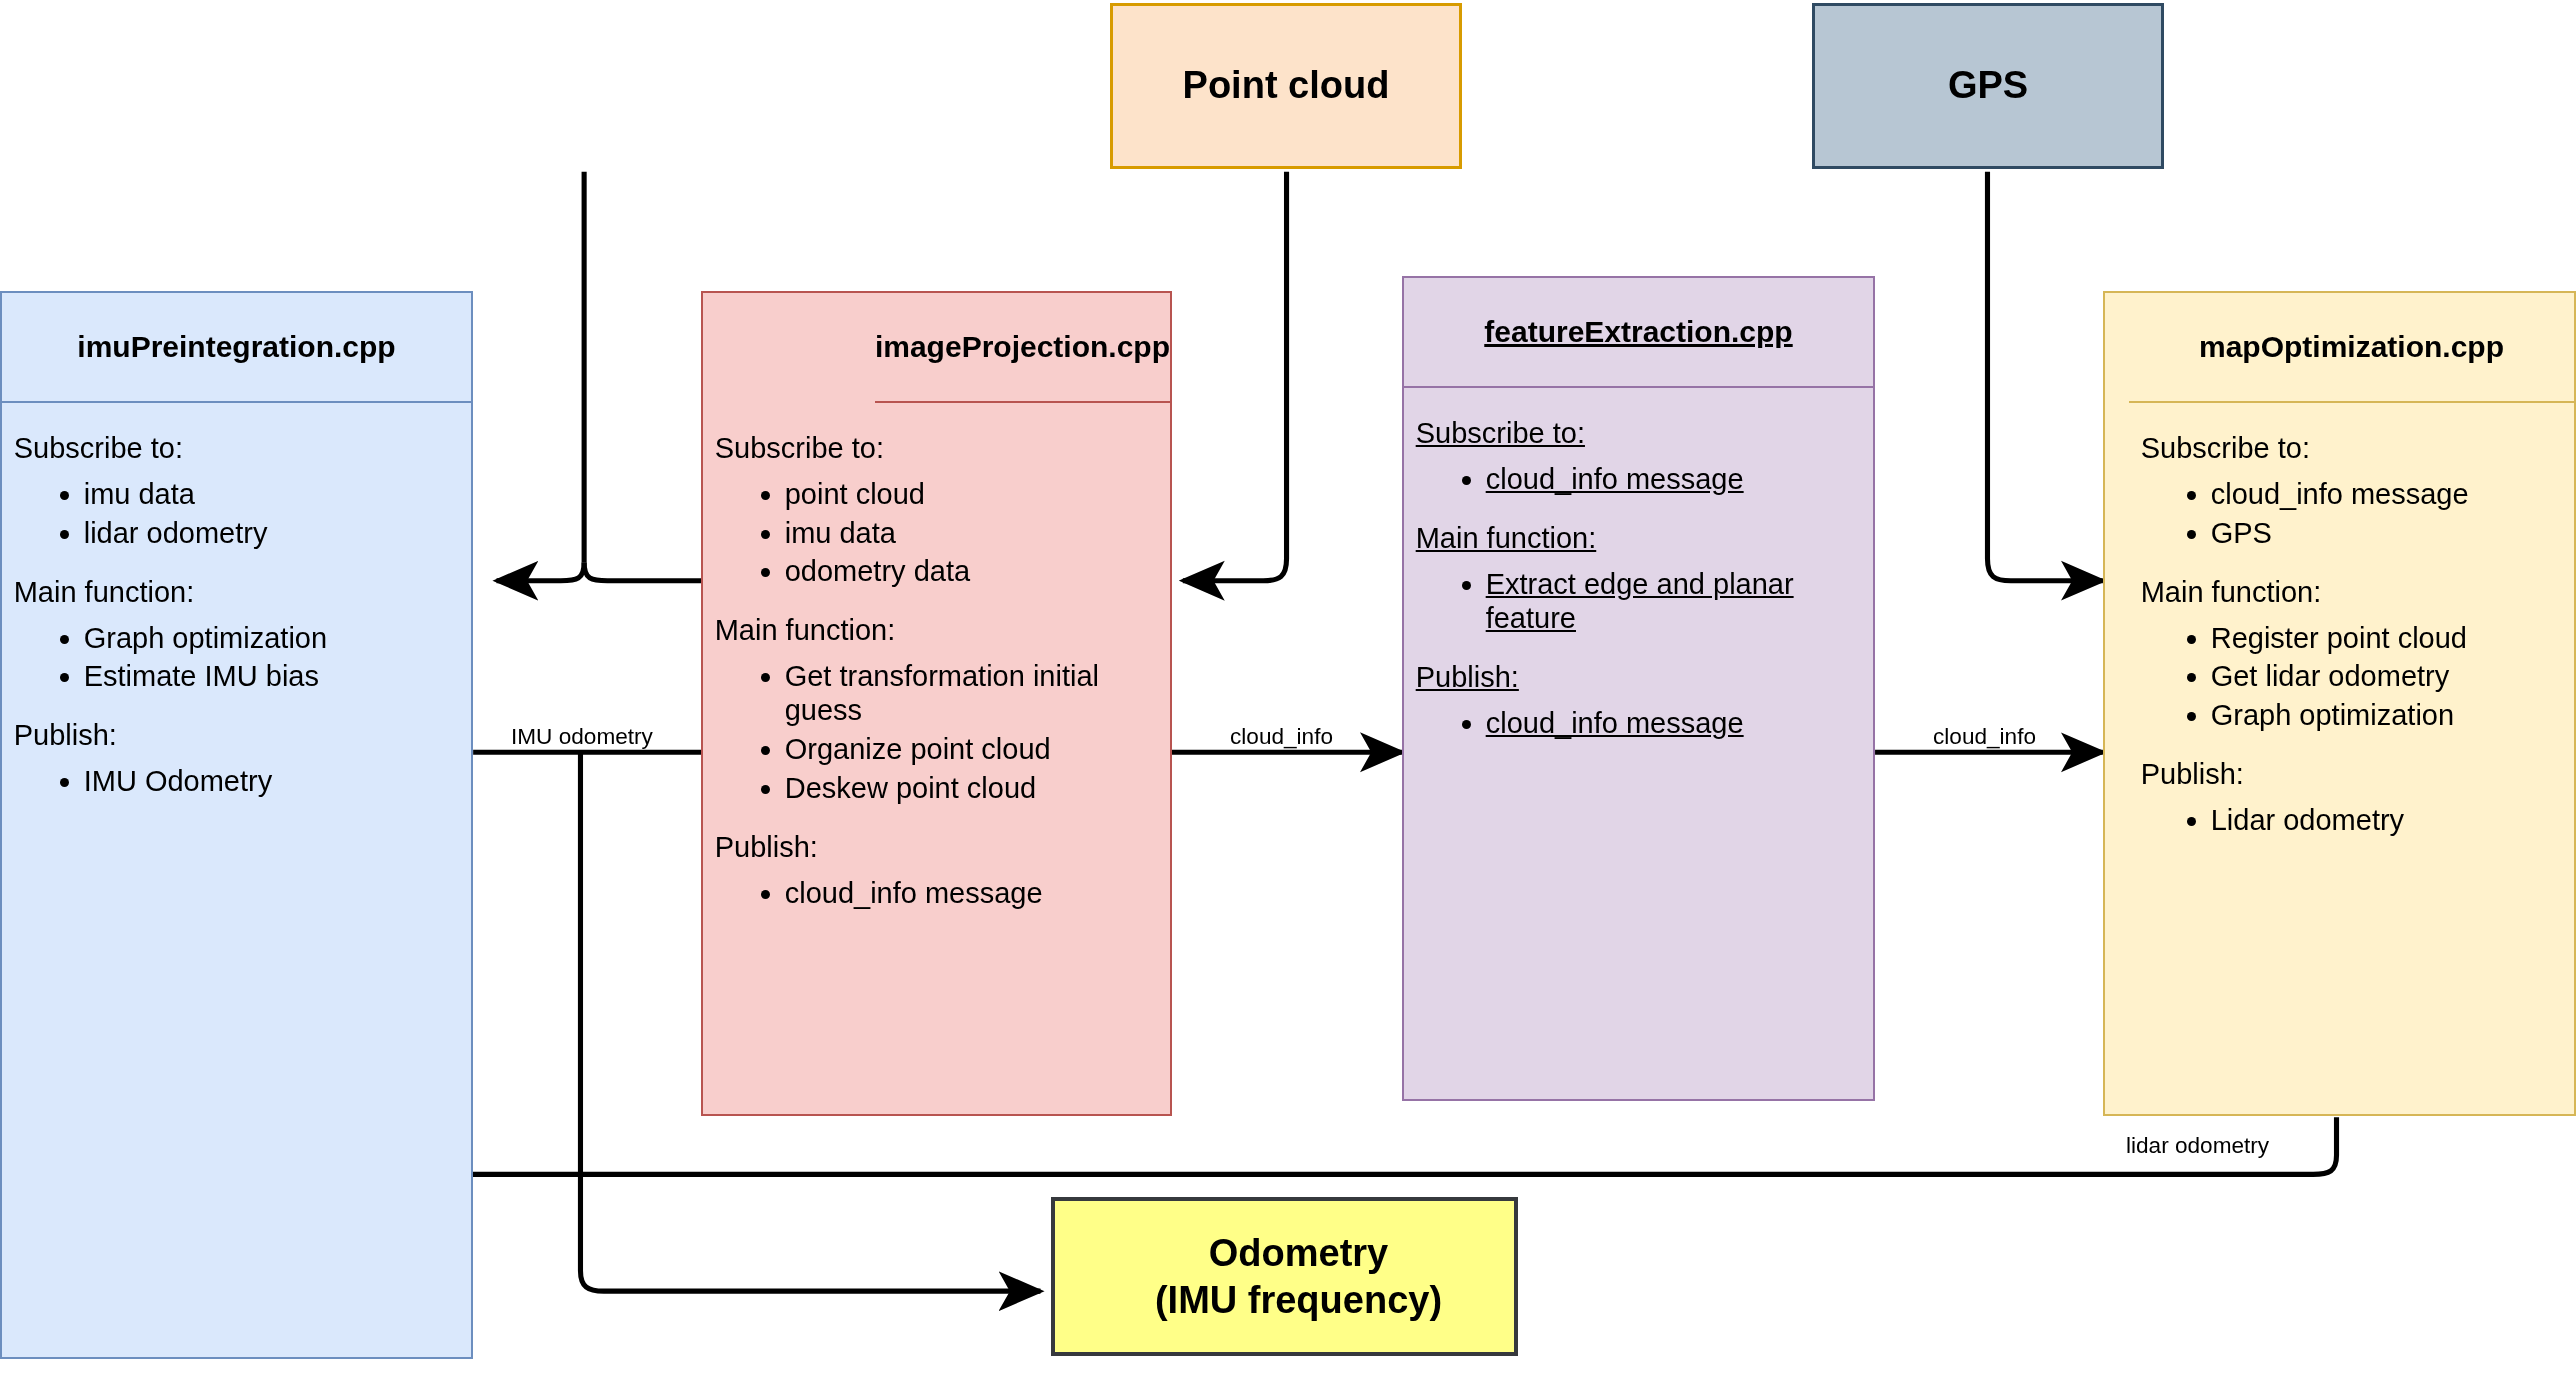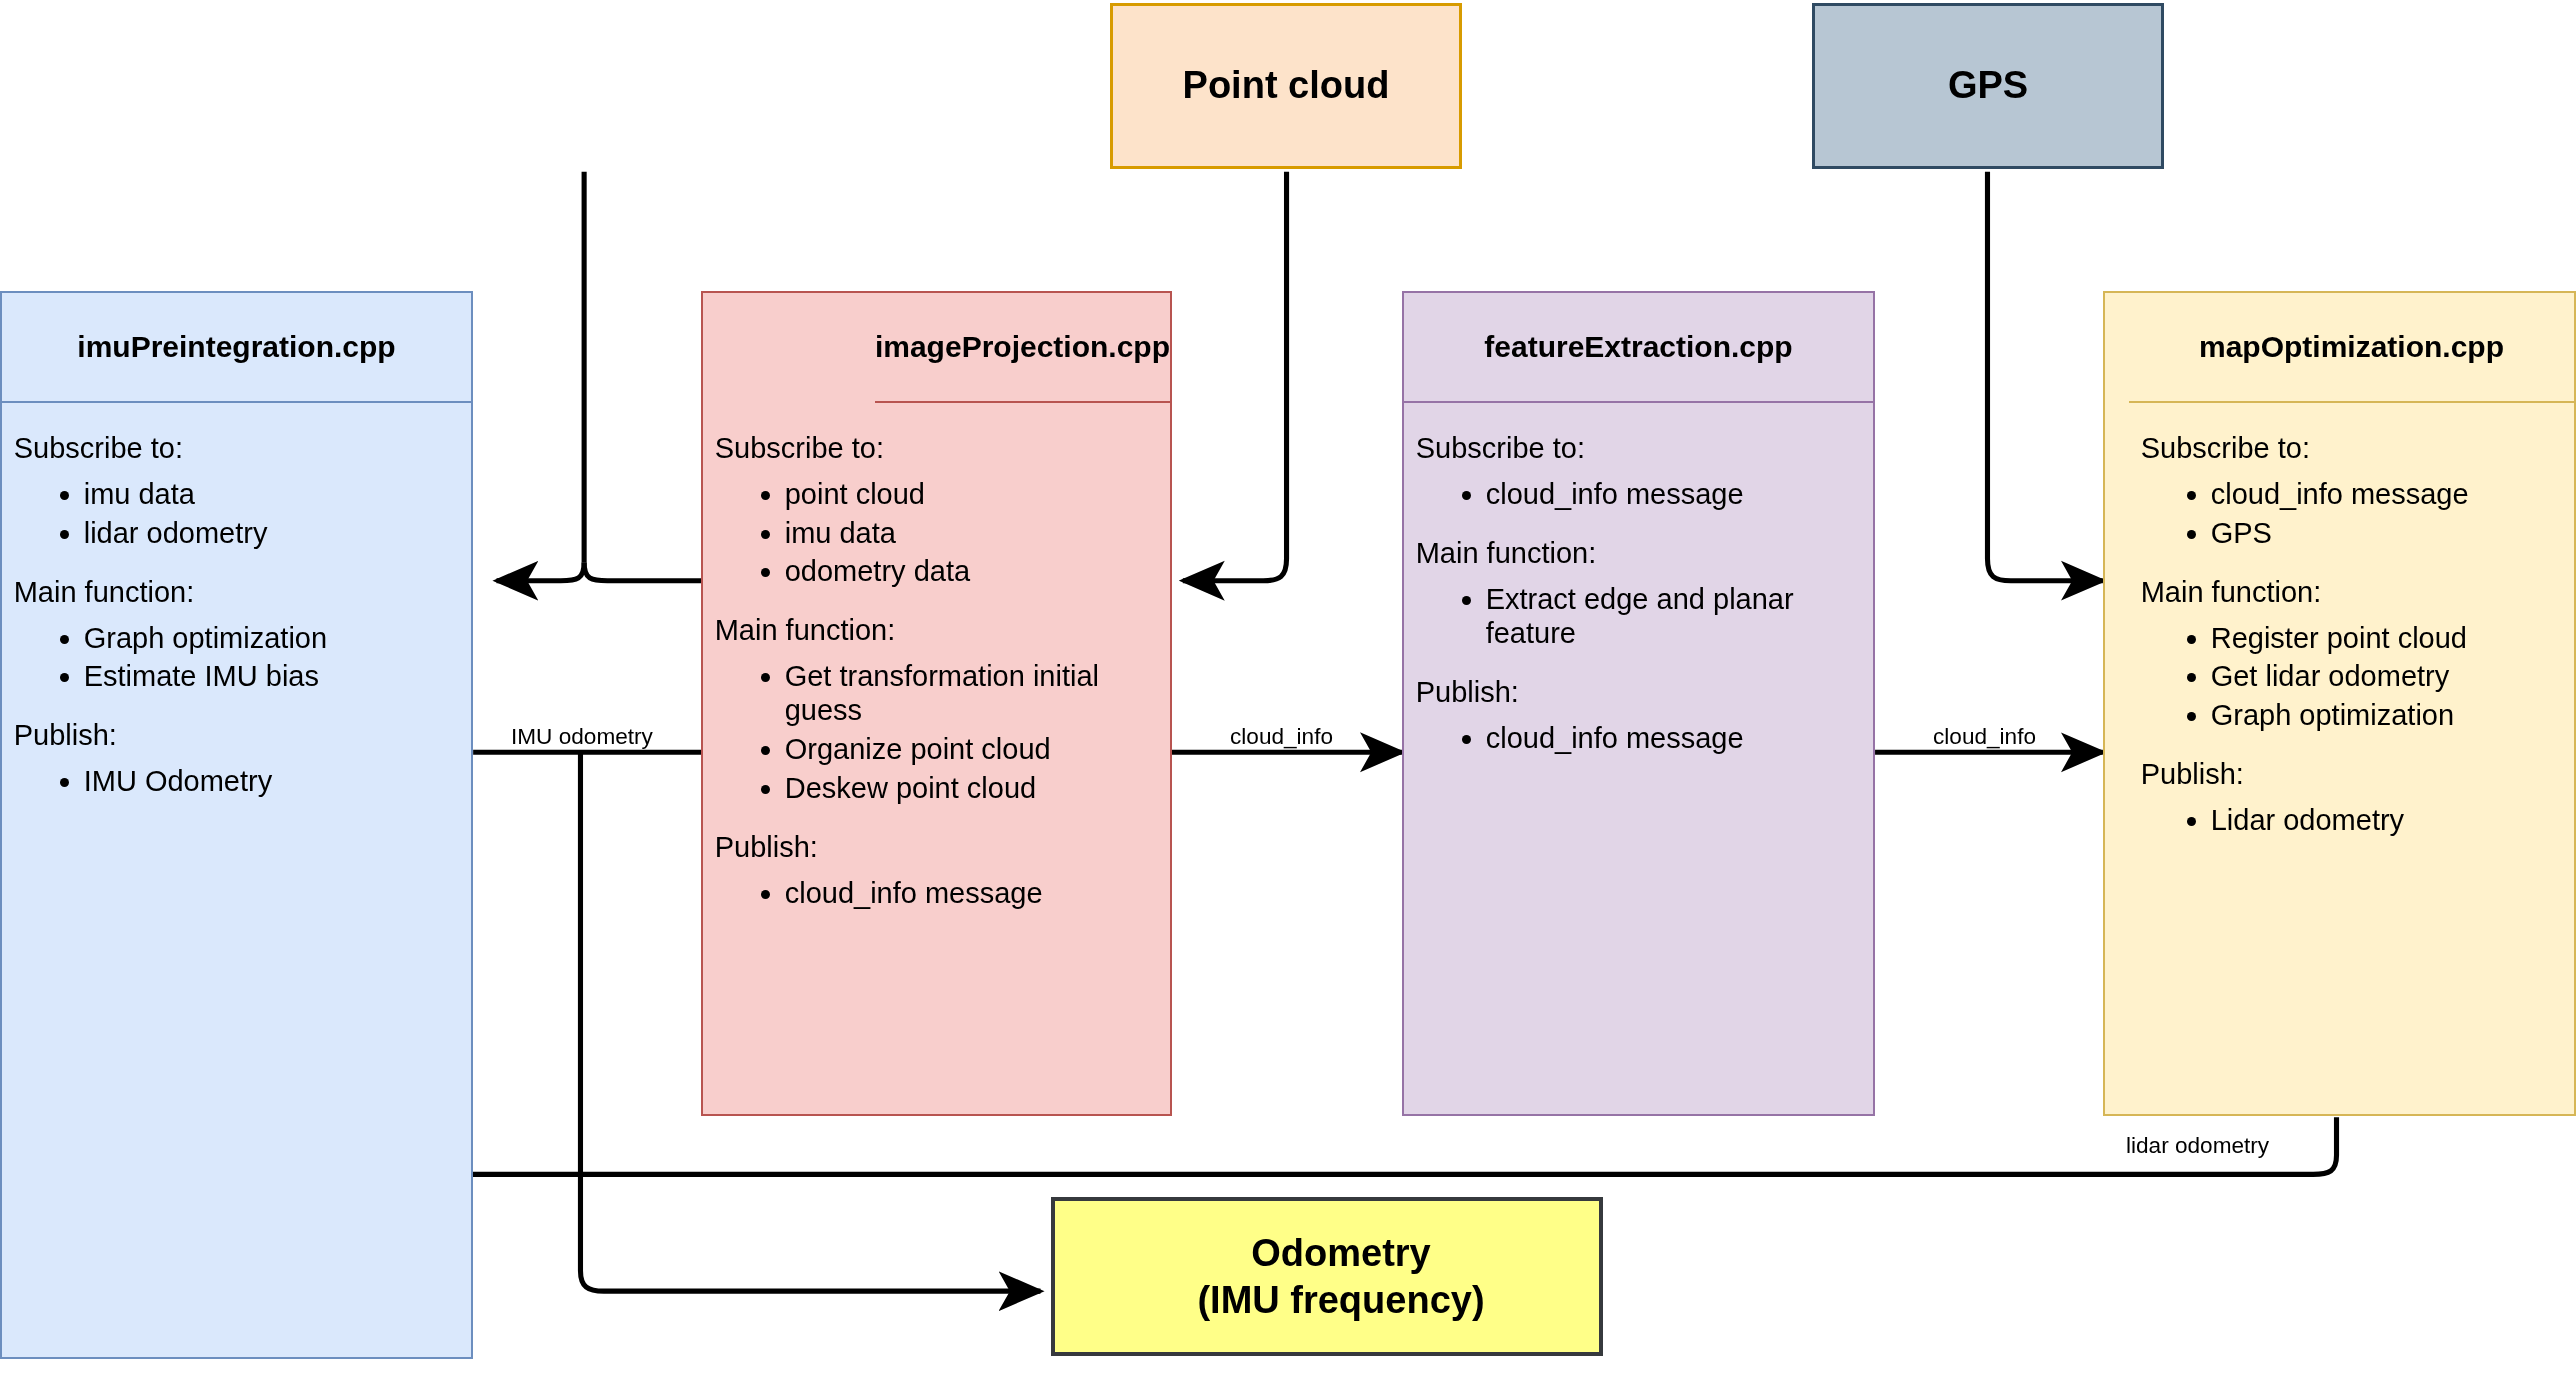--- a/index.html
+++ b/index.html
@@ -120,21 +120,21 @@
         <li>Organize point cloud</li>
         <li>Deskew point cloud</li>
       </ul>
       <p class="sect">Publish:</p>
       <ul>
         <li>cloud_info message</li>
       </ul>
     </div>
   </div>
 
-  <div class="module mod-fe" style="left:1402px;top:291px;width:473px;height:825px;">
+  <div class="module mod-fe" style="left:1402px;top:276px;width:473px;height:825px;text-decoration:underline;">
     <div class="title">featureExtraction.cpp</div>
     <div class="body">
       <p class="sect tight">Subscribe to:</p>
       <ul>
         <li>cloud_info message</li>
       </ul>
       <p class="sect">Main function:</p>
       <ul>
         <li>Extract edge and planar feature</li>
       </ul>
@@ -159,21 +159,21 @@
         <li>Get lidar odometry</li>
         <li>Graph optimization</li>
       </ul>
       <p class="sect">Publish:</p>
       <ul>
         <li>Lidar odometry</li>
       </ul>
     </div>
   </div>
 
-  <div class="outbox" style="left:1051px;top:1197px;width:552px;height:159px;padding-left:28px;">
+  <div class="outbox" style="left:1051px;top:1197px;width:467px;height:159px;padding-left:28px;">
     <div>
       <div>Odometry</div>
       <div>(IMU frequency)</div>
     </div>
   </div>
 
   <div class="elabel" style="left:511px;top:724px;">IMU odometry</div>
 
   <div class="elabel" style="left:1230px;top:724px;">cloud_info</div>
 

